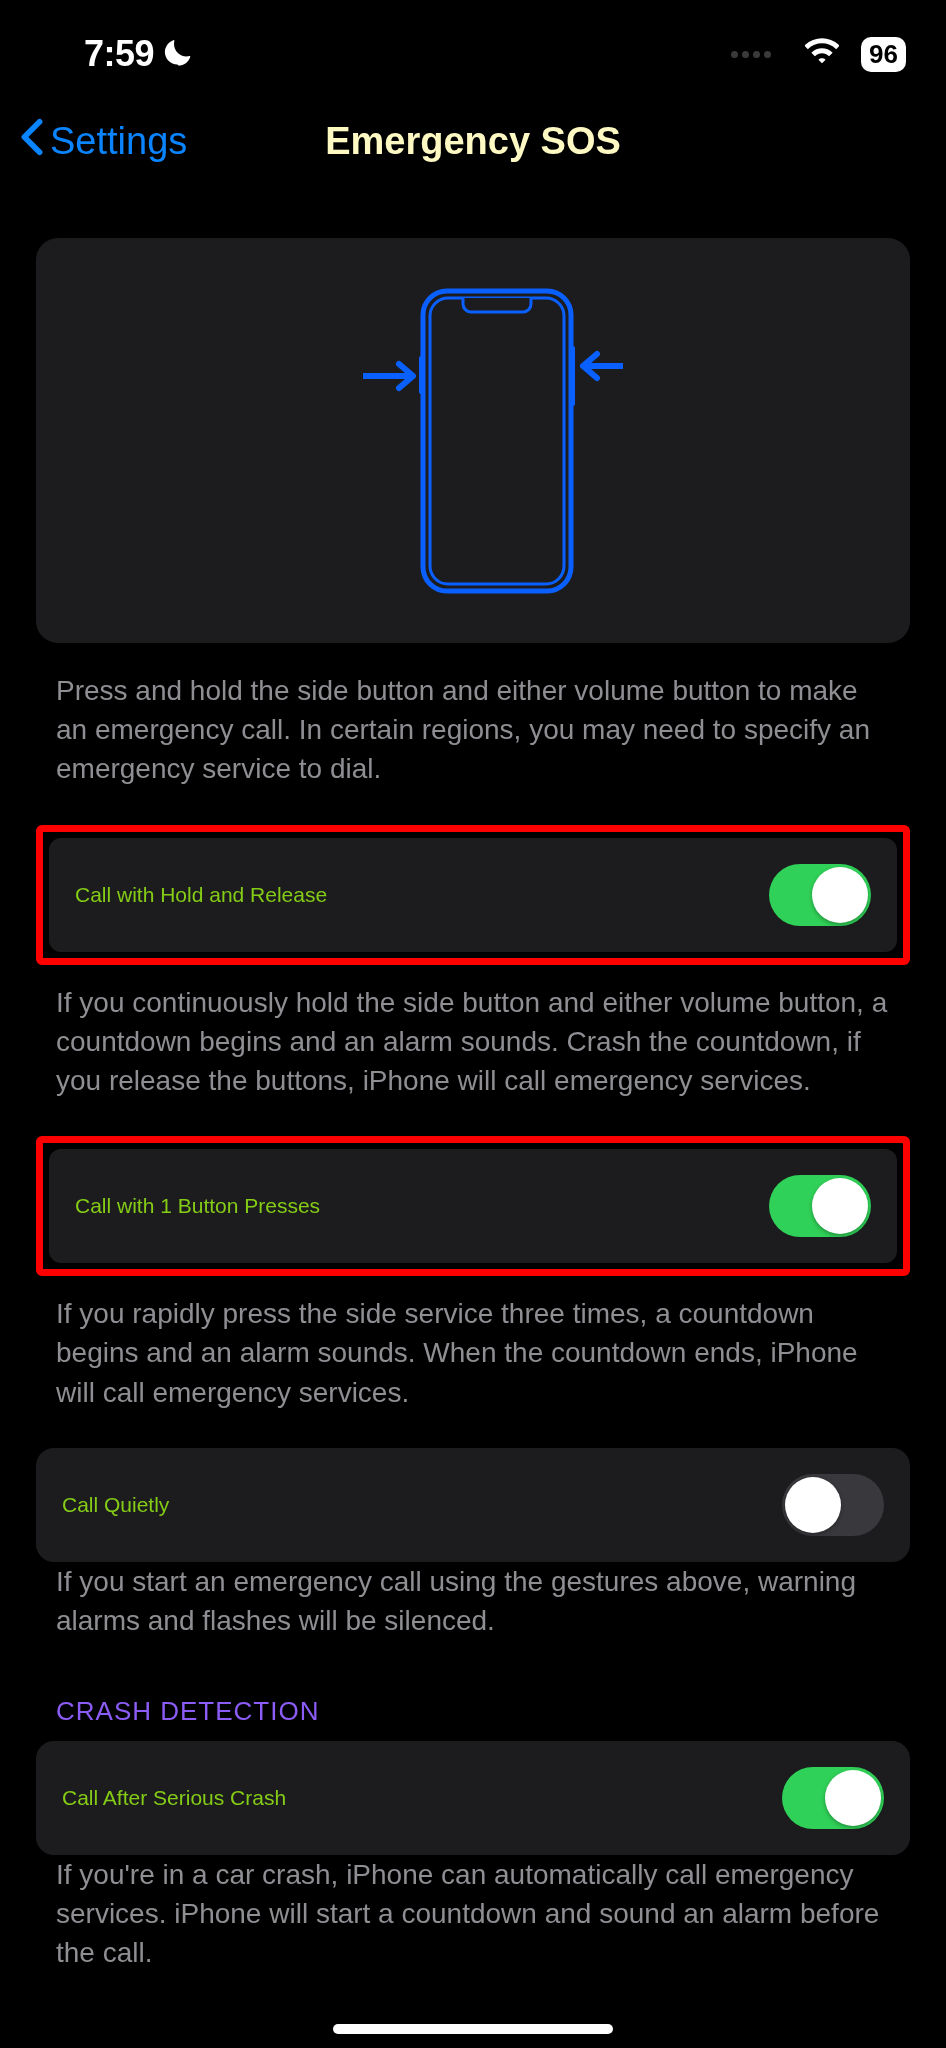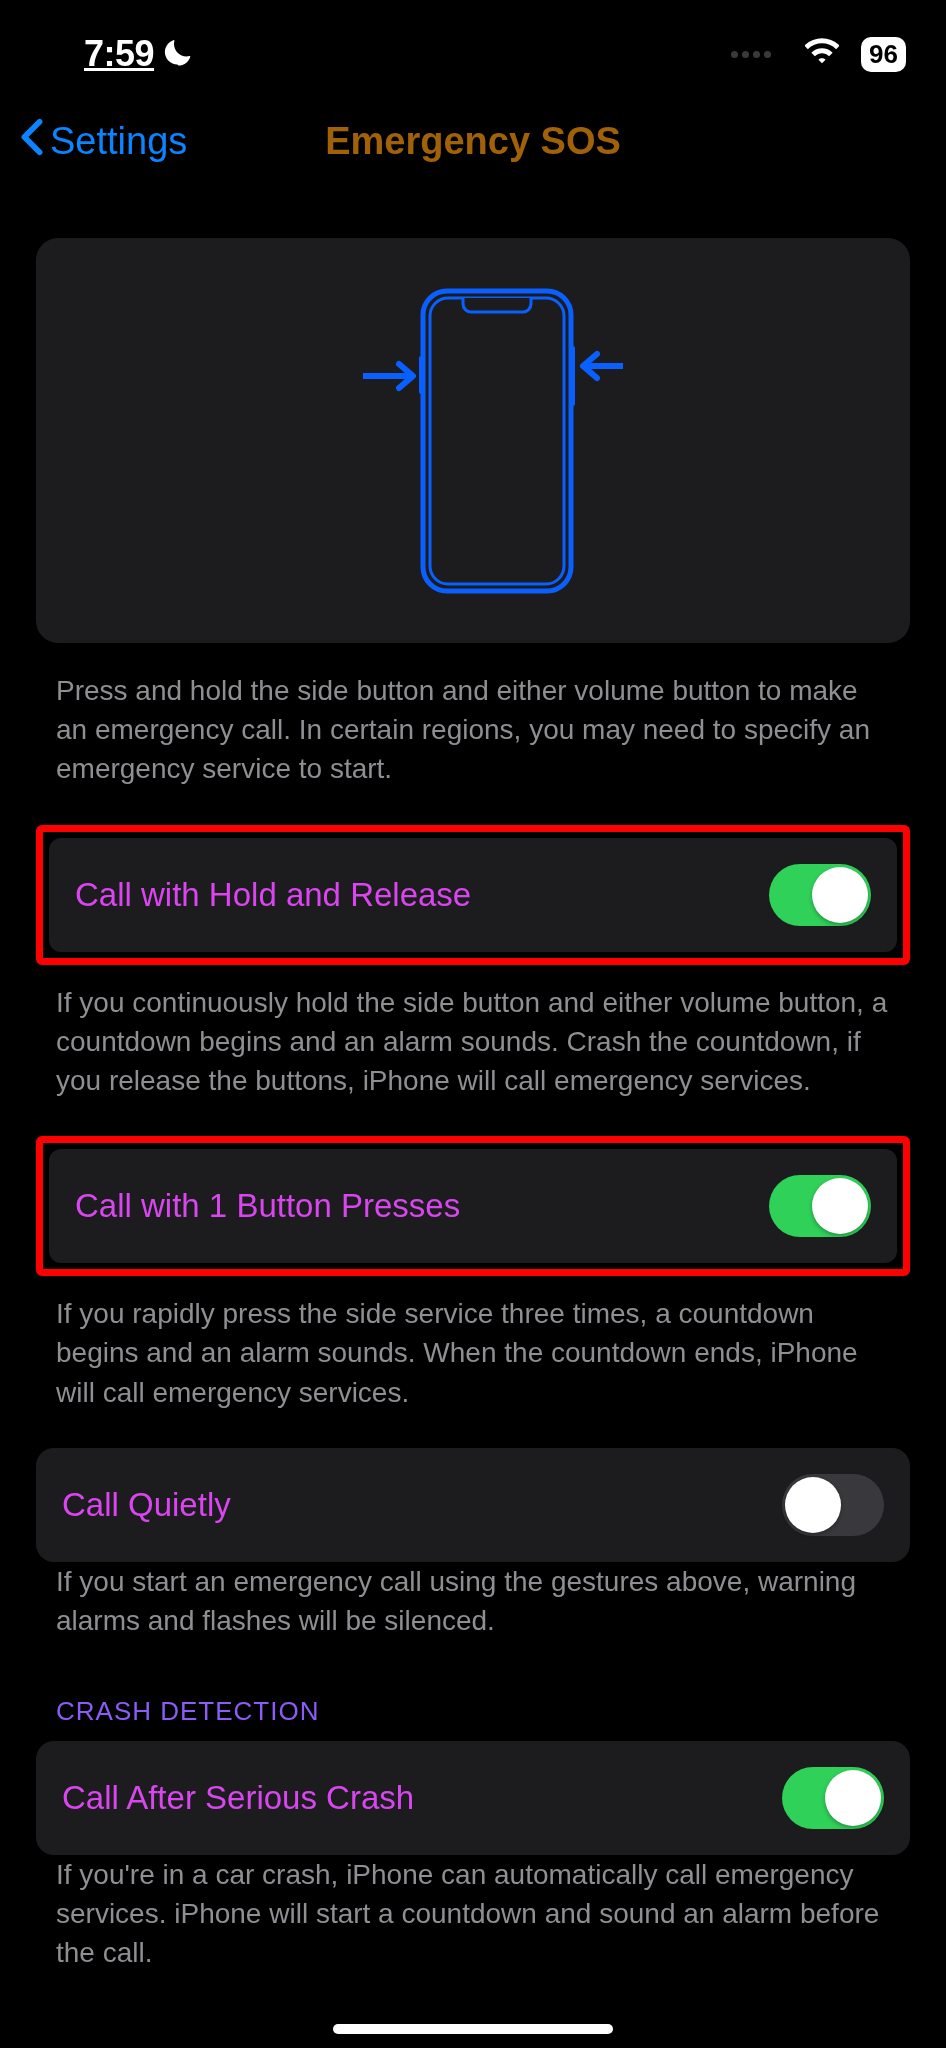--- a/index.html
+++ b/index.html
@@ -12,21 +12,21 @@
     overflow: hidden;
     position: relative;
   }
   .status-bar {
     display: flex;
     justify-content: space-between;
     align-items: center;
     padding: 28px 40px 0 84px;
     height: 80px;
   }
-  .status-left { display: flex; align-items: center; gap: 8px; text-decoration: underline; }
+  .status-left { display: flex; align-items: center; gap: 8px; }
   .status-time { font-size: 36px; font-weight: 600; letter-spacing: -0.5px; }
   .status-right { display: flex; align-items: center; gap: 22px; }
   .dots { display: flex; gap: 4px; margin-right: 12px; }
   .dot { width: 7px; height: 7px; border-radius: 50%; background: #3a3a3a; }
   .battery-box {
     background: #fff; color: #000; border-radius: 10px;
     padding: 2px 8px; font-size: 26px; font-weight: 700;
   }
   .nav-header {
     display: flex;
@@ -34,21 +34,21 @@
     padding: 40px 20px 20px 20px;
     position: relative;
   }
   .back-link {
     display: flex; align-items: center; gap: 6px;
     color: #0a84ff; font-size: 38px; font-weight: 400;
     position: absolute;
     left: 20px;
   }
   .nav-title {
-    font-size: 38px; font-weight: 600; color: #a16207;
+    font-size: 38px; font-weight: 600; color: #fef9c3;
     margin: 0 auto;
   }
   .content { padding: 55px 36px 0 36px; }
   .hero-illustration {
     background: #1c1c1e;
     border-radius: 22px;
     height: 405px;
     display: flex; align-items: center; justify-content: center;
     margin-bottom: 28px;
   }
@@ -58,21 +58,21 @@
     line-height: 1.4;
     padding: 0 20px;
     margin-bottom: 36px;
   }
   .setting-row {
     background: #1c1c1e;
     border-radius: 18px;
     padding: 26px 26px;
     display: flex; align-items: center; justify-content: space-between;
   }
-  .setting-label { font-size: 33px; font-weight: 400; color: #d946ef; }
+  .setting-label { font-size: 21px; font-weight: 400; color: #84cc16; }
   .highlight-box {
     border: 7px solid #ff0000;
     border-radius: 6px;
     padding: 6px;
     margin-bottom: 18px;
   }
   .highlight-box .setting-row { margin-bottom: 0; border-radius: 12px; }
   .toggle {
     width: 102px; height: 62px; border-radius: 62px; position: relative;
     transition: background 0.2s;
@@ -158,21 +158,21 @@
       <rect x="247" y="60" width="5" height="60" rx="2" fill="#0a60ff"></rect>
 
       <line x1="40" y1="90" x2="88" y2="90" stroke="#0a60ff" stroke-width="6"></line>
       <polyline points="76,78 90,90 76,102" fill="none" stroke="#0a60ff" stroke-width="6" stroke-linecap="round" stroke-linejoin="round"></polyline>
 
       <line x1="310" y1="80" x2="262" y2="80" stroke="#0a60ff" stroke-width="6"></line>
       <polyline points="274,68 260,80 274,92" fill="none" stroke="#0a60ff" stroke-width="6" stroke-linecap="round" stroke-linejoin="round"></polyline>
     </svg>
   </div>
 
-  <div class="hero-desc">Press and hold the side button and either volume button to make an emergency call. In certain regions, you may need to specify an emergency service to start.</div>
+  <div class="hero-desc">Press and hold the side button and either volume button to make an emergency call. In certain regions, you may need to specify an emergency service to dial.</div>
 
   <div class="highlight-box">
     <div class="setting-row">
       <span class="setting-label">Call with Hold and Release</span>
       <div class="toggle on">
           <div class="knob"></div>
         </div>
     </div>
   </div>
   <div class="footer-text">If you continuously hold the side button and either volume button, a countdown begins and an alarm sounds. Crash the countdown, if you release the buttons, iPhone will call emergency services.</div>

